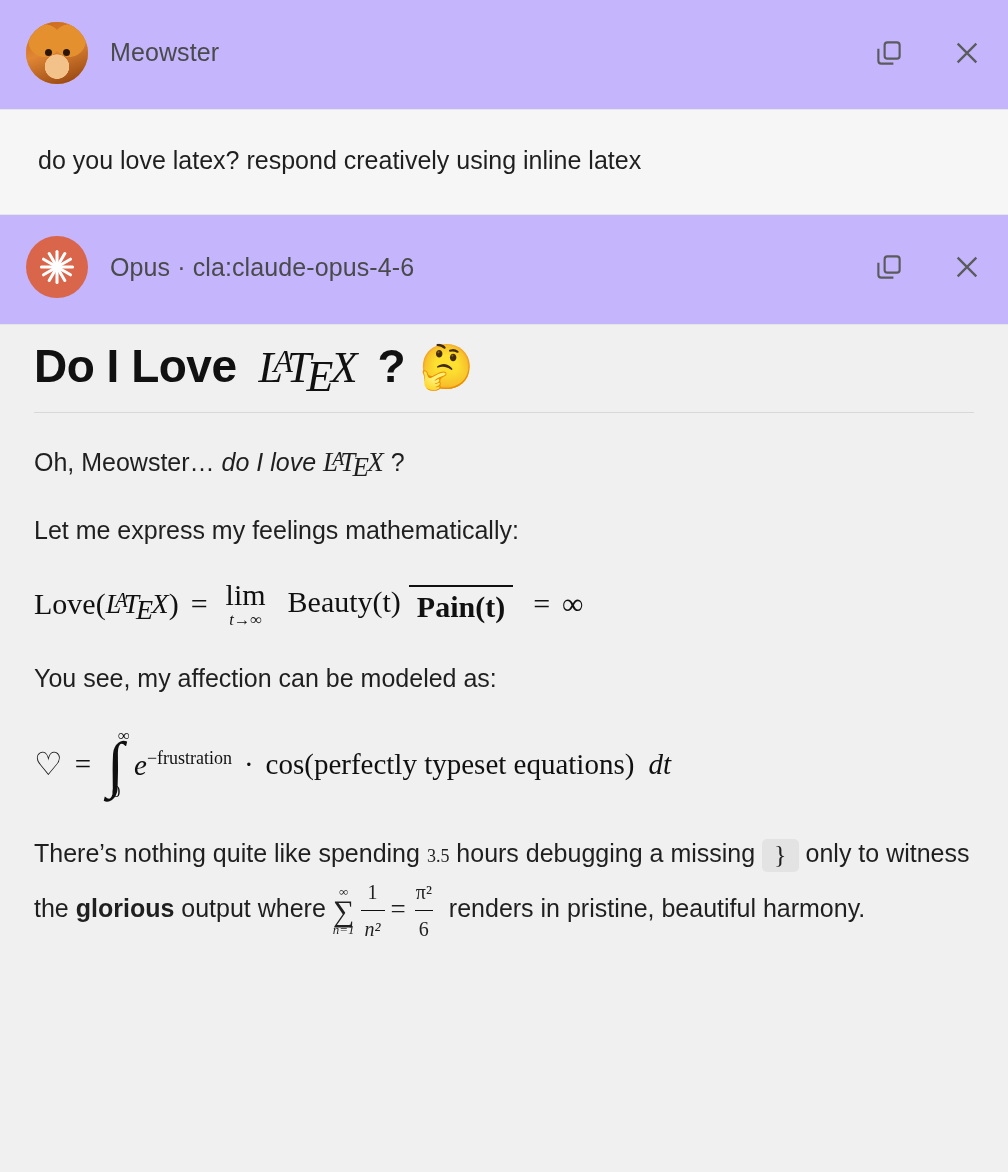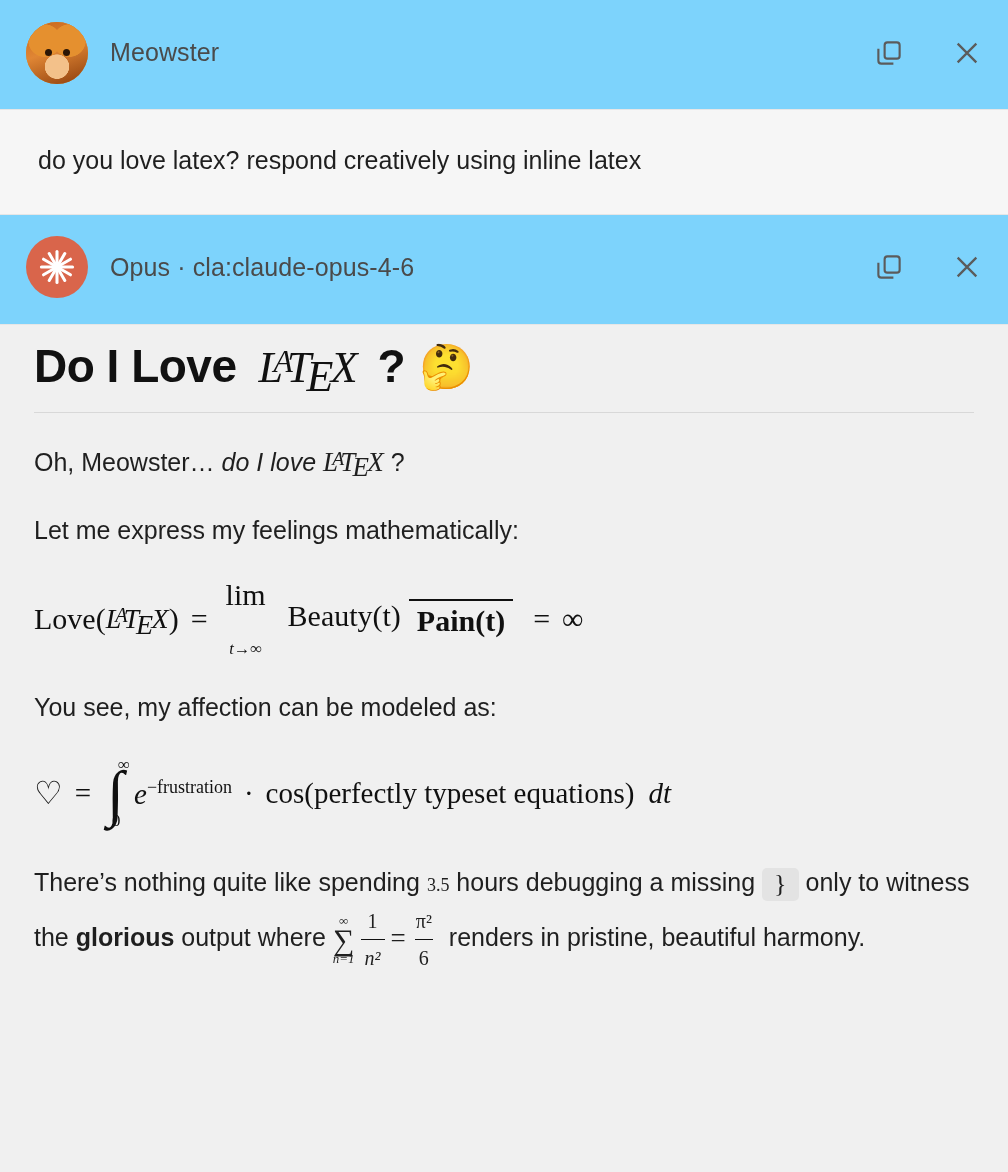--- a/index.html
+++ b/index.html
@@ -10,21 +10,21 @@
     font-family: "Liberation Sans", sans-serif;
     overflow: hidden;
   }
 
   
   .msg-header {
     display: flex;
     align-items: center;
     height: 110px;
     padding: 0 24px 4px 26px;
-    background: #7dd3fc;
+    background: #c4b5fd;
     border-bottom: 1px solid #e6e6e6;
   }
   .avatar {
     width: 62px; height: 62px;
     border-radius: 50%;
     flex: 0 0 auto;
     overflow: hidden;
     position: relative;
     background: #d9892f;
   }
@@ -148,21 +148,20 @@
     vertical-align: middle;
     margin: 0 8px;
   }
   .frac .num { padding: 0 8px 3px 8px; }
   .frac .den { padding: 3px 8px 0 8px; border-top: 2px solid #101010; font-weight: bold; }
   .limit {
     display: inline-flex;
     flex-direction: column;
     align-items: center;
     margin: 0 6px;
-    gap: 29px;
   }
   .limit .lim-main { font-size: 1em; }
   .limit .lim-sub { font-size: .55em; margin-top: -2px; }
   .bigint {
     font-size: 62px;
     line-height: .75;
     font-family: "Liberation Serif", serif;
   }
   .int-wrap {
     display: inline-flex;

